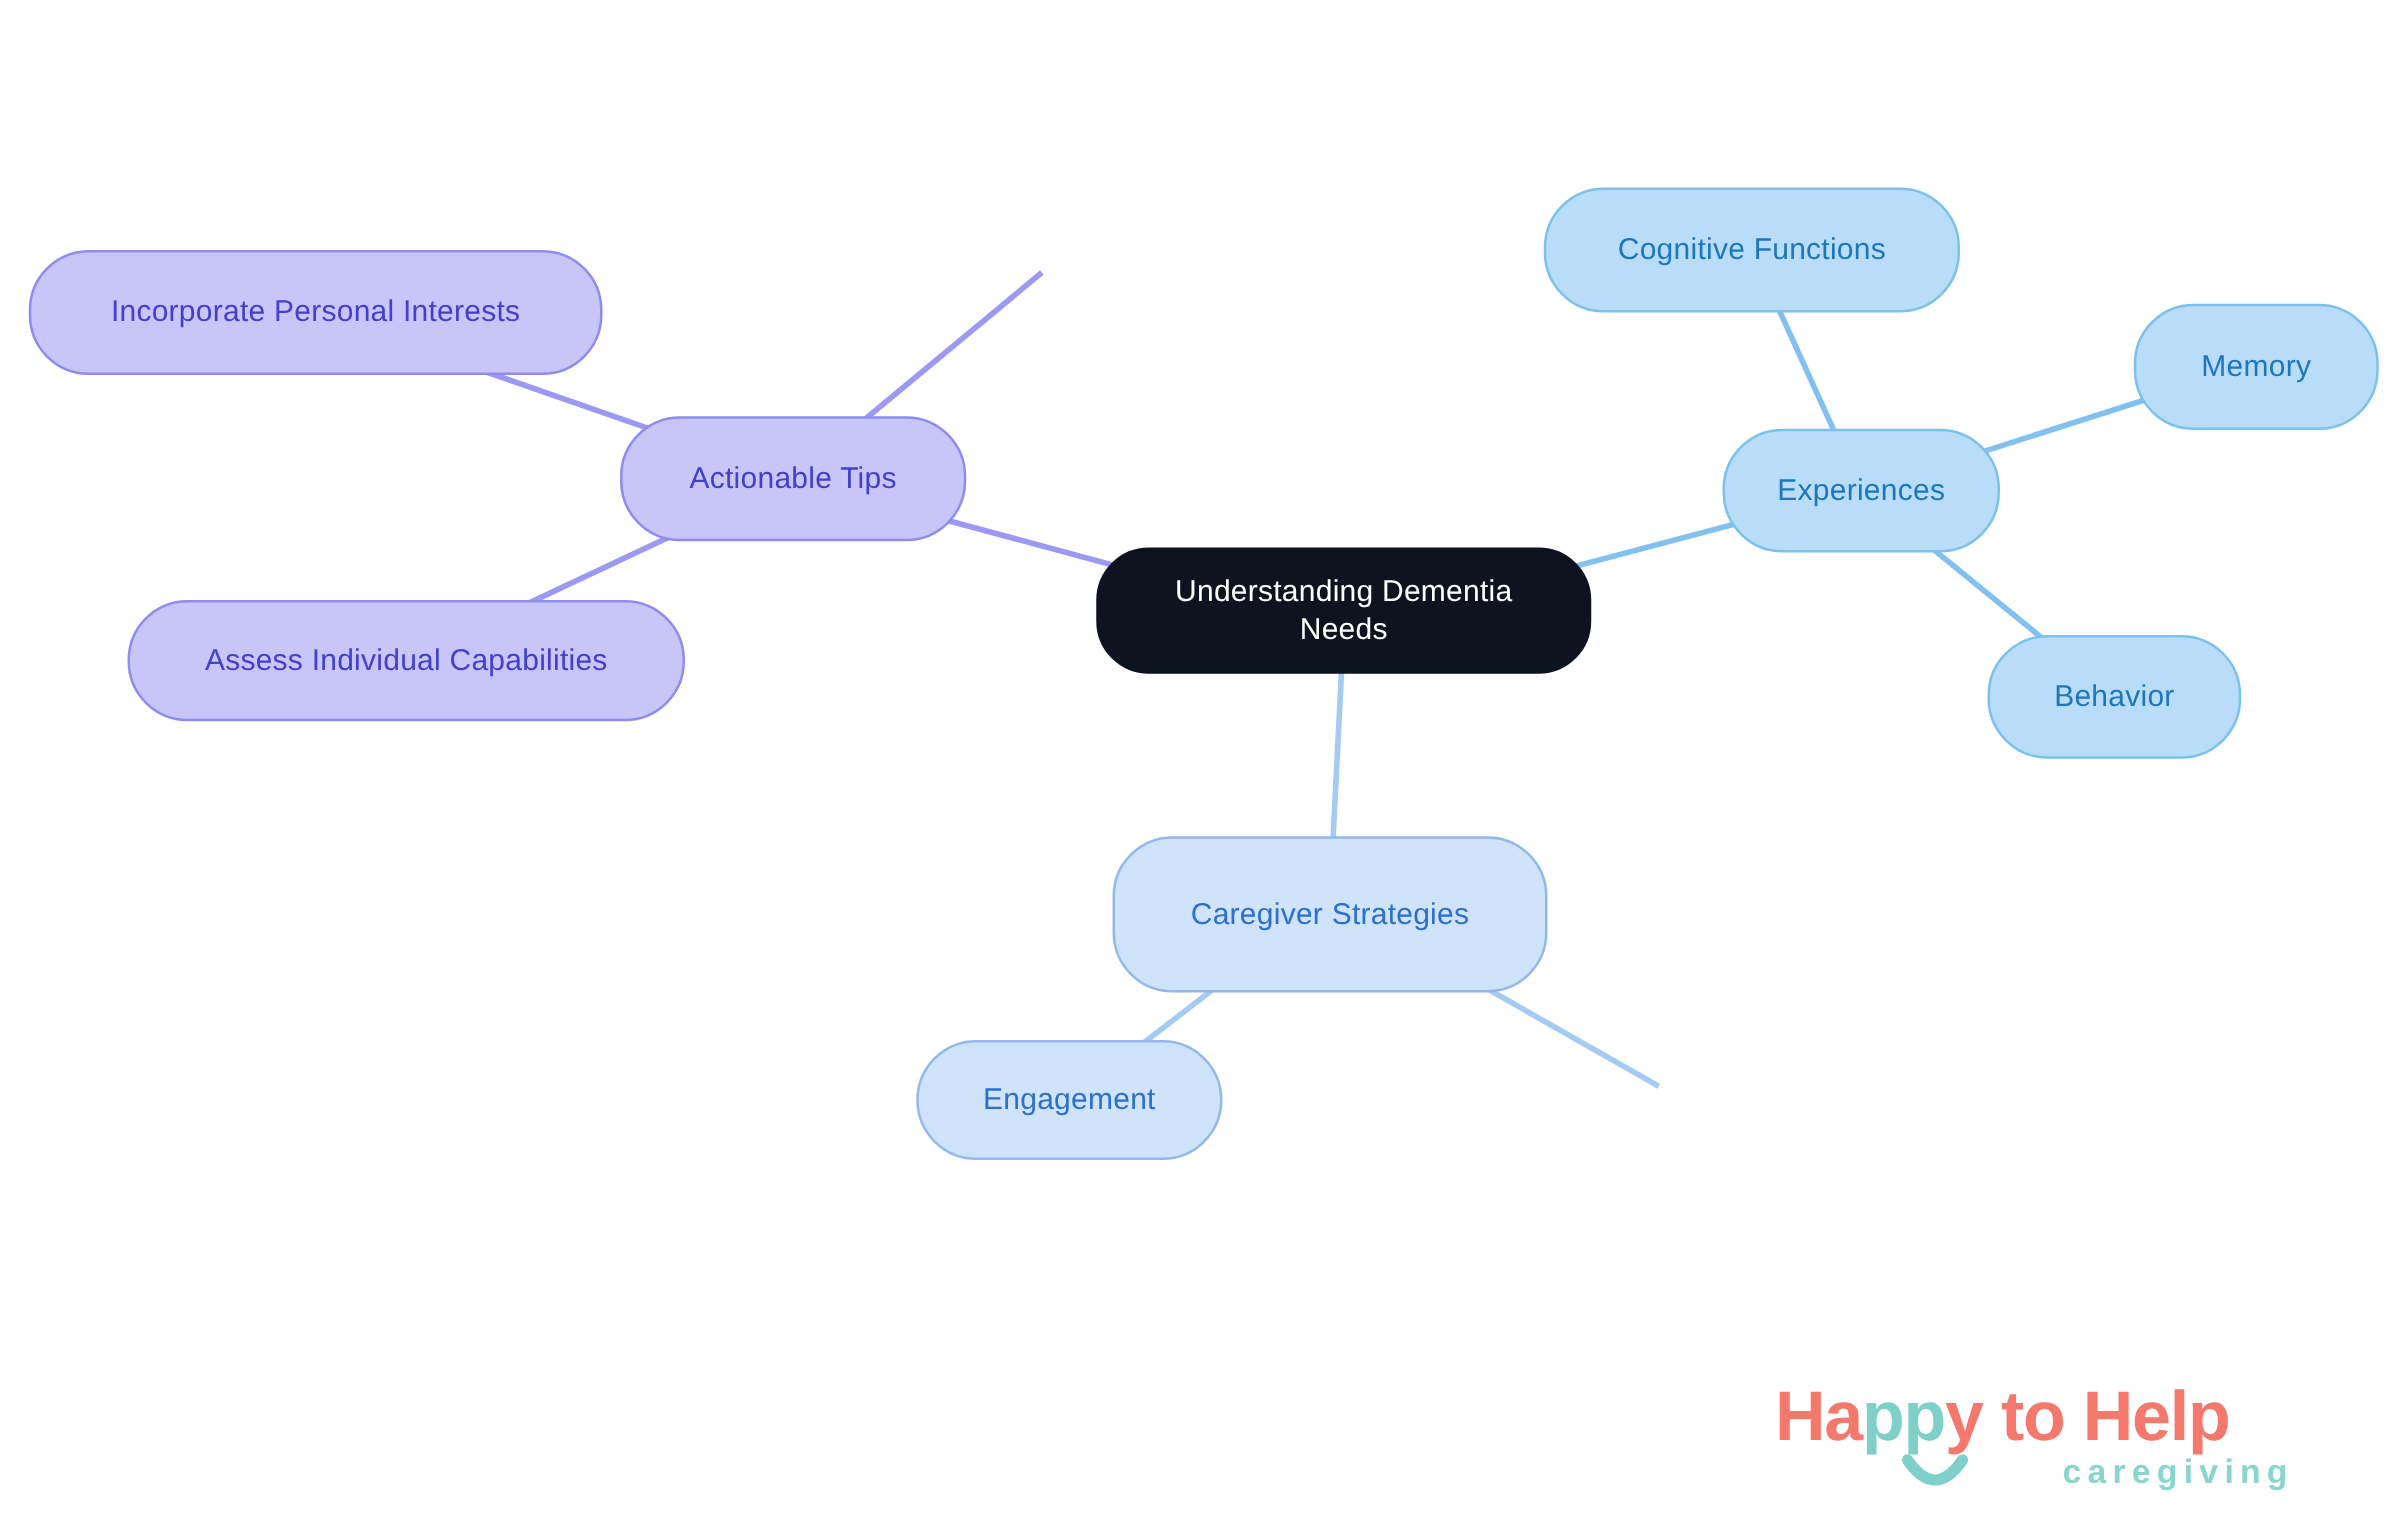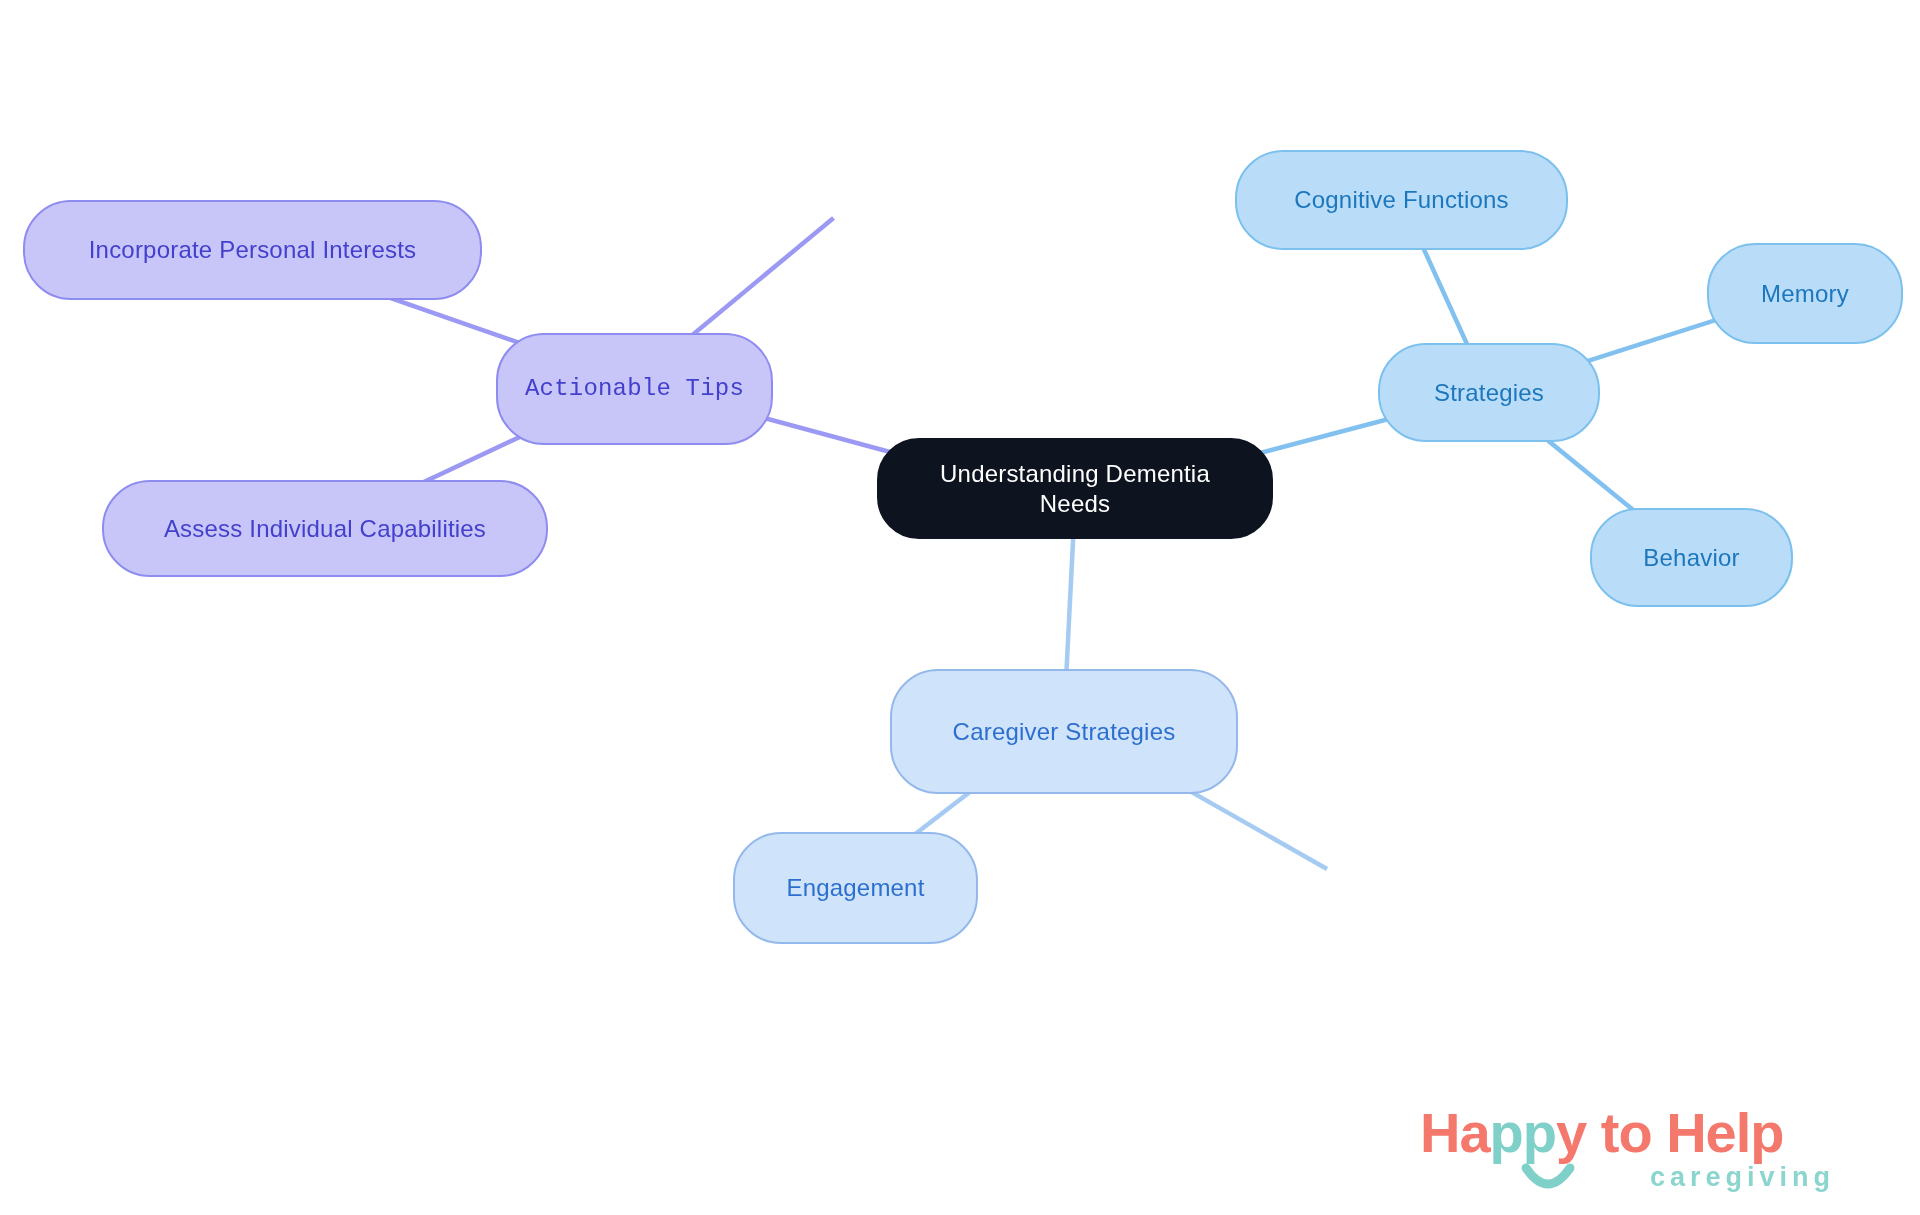--- a/index.html
+++ b/index.html
@@ -60,38 +60,38 @@
       <line x1="1489" y1="392.5" x2="1401.5" y2="200" stroke="#82c1ef" stroke-width="4.5"></line>
       <line x1="1489" y1="392.5" x2="1805" y2="291.5" stroke="#82c1ef" stroke-width="4.5"></line>
       <line x1="1489" y1="392.5" x2="1691.5" y2="557.5" stroke="#82c1ef" stroke-width="4.5"></line>
       <line x1="1075" y1="502" x2="1064" y2="719.5" stroke="#a6cbf3" stroke-width="4.5"></line>
       <line x1="1064" y1="719.5" x2="855.5" y2="880" stroke="#a6cbf3" stroke-width="4.5"></line>
       <line x1="1064" y1="719.5" x2="1327" y2="869" stroke="#a6cbf3" stroke-width="4.5"></line>
     </svg>
 
   <div class="node family-center" style="left: 877px; top: 438px; width: 396px; height: 101px;">Understanding Dementia Needs</div>
 
-  <div class="node family-purple" style="left: 496px; top: 333px; width: 277px; height: 112px; font-family: Liberation Mono, monospace;">Actionable Tips</div>
+  <div class="node family-purple" style="left: 496px; top: 333px; width: 277px; height: 100px;">Actionable Tips</div>
 
   <div class="node family-purple" style="left: 23px; top: 200px; width: 459px; height: 100px;">Incorporate Personal Interests</div>
 
 
   <div class="node family-purple" style="left: 102px; top: 480px; width: 446px; height: 97px;">Assess Individual Capabilities</div>
 
-  <div class="node family-blue" style="left: 1378px; top: 343px; width: 222px; height: 99px;">Strategies</div>
+  <div class="node family-blue" style="left: 1378px; top: 343px; width: 222px; height: 99px;">Experiences</div>
 
   <div class="node family-blue" style="left: 1235px; top: 150px; width: 333px; height: 100px;">Cognitive Functions</div>
 
   <div class="node family-blue" style="left: 1707px; top: 243px; width: 196px; height: 101px;">Memory</div>
 
   <div class="node family-blue" style="left: 1590px; top: 508px; width: 203px; height: 99px;">Behavior</div>
 
   <div class="node family-light" style="left: 890px; top: 669px; width: 348px; height: 125px;">Caregiver Strategies</div>
 
-  <div class="node family-light" style="left: 733px; top: 832px; width: 245px; height: 112px;">Engagement</div>
+  <div class="node family-light" style="left: 733px; top: 832px; width: 245px; height: 96px;">Engagement</div>
 
 
   <div id="logo">
     <div class="logo-main"><span class="logo-coral">Ha</span><span class="logo-teal">pp</span><span class="logo-coral">y</span><span class="logo-coral"> to </span><span class="logo-coral">Help</span></div>
     <svg id="logo-smile" width="60" height="40" viewBox="0 0 60 40" xmlns="http://www.w3.org/2000/svg">
       <path d="M 8 10 Q 30 42 52 10" fill="none" stroke="currentColor" stroke-width="9" stroke-linecap="round"></path>
     </svg>
     <div class="logo-sub">caregiving</div>
   </div>
 

